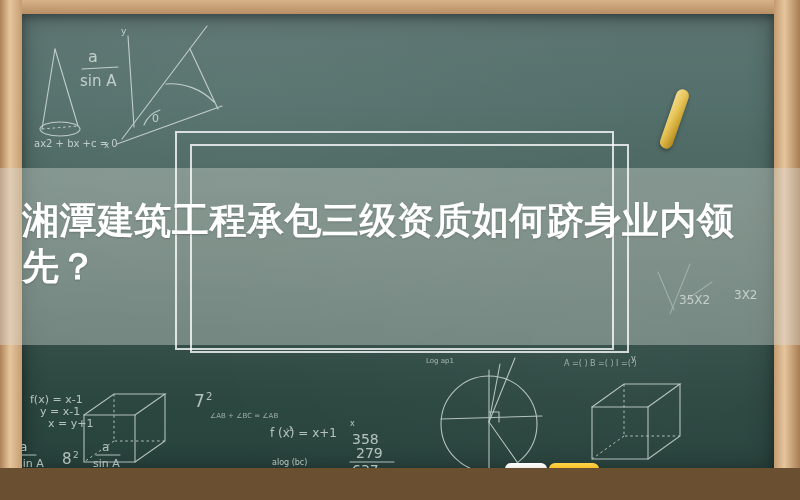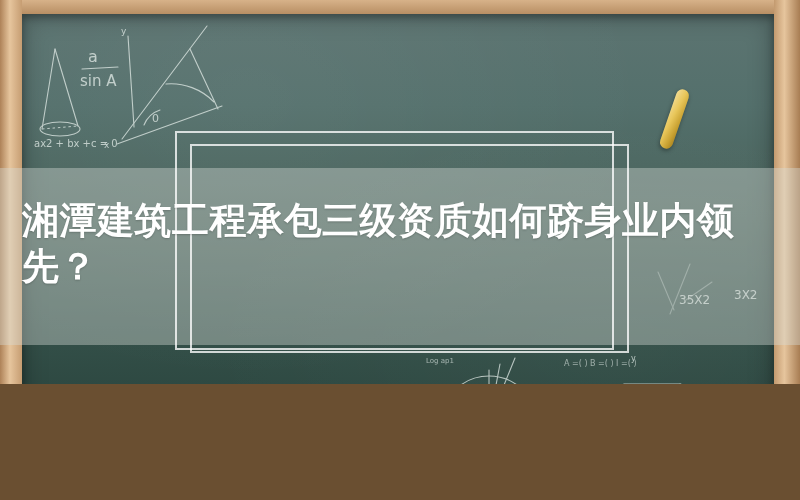--- a/index.html
+++ b/index.html
@@ -1,21 +1,21 @@
 <!DOCTYPE html>
 <html><head>
 <meta charset="utf-8">
 <style>
   html,body{margin:0;padding:0;}
   body{
     width:800px;height:500px;overflow:hidden;
     font-family:"Liberation Sans", sans-serif;
     background:#6a4f31;
   }
-  #stage{position:relative;width:800px;height:384px;overflow:hidden;}
+  #stage{position:relative;width:800px;height:468px;overflow:hidden;}
 
   
   .frame-wood{position:absolute;inset:0;
     background:
       linear-gradient(90deg,#c9a074 0%,#e0bd92 18%,#cda27a 38%,#e3c49c 62%,#c59a70 85%,#b98c63 100%);
   }
   .frame-wood::after{content:"";position:absolute;inset:0;
     background:repeating-linear-gradient(90deg,
       rgba(120,80,45,.16) 0px, rgba(120,80,45,0) 2px, rgba(255,225,190,.12) 4px, rgba(120,80,45,0) 7px);
     opacity:.8;}

